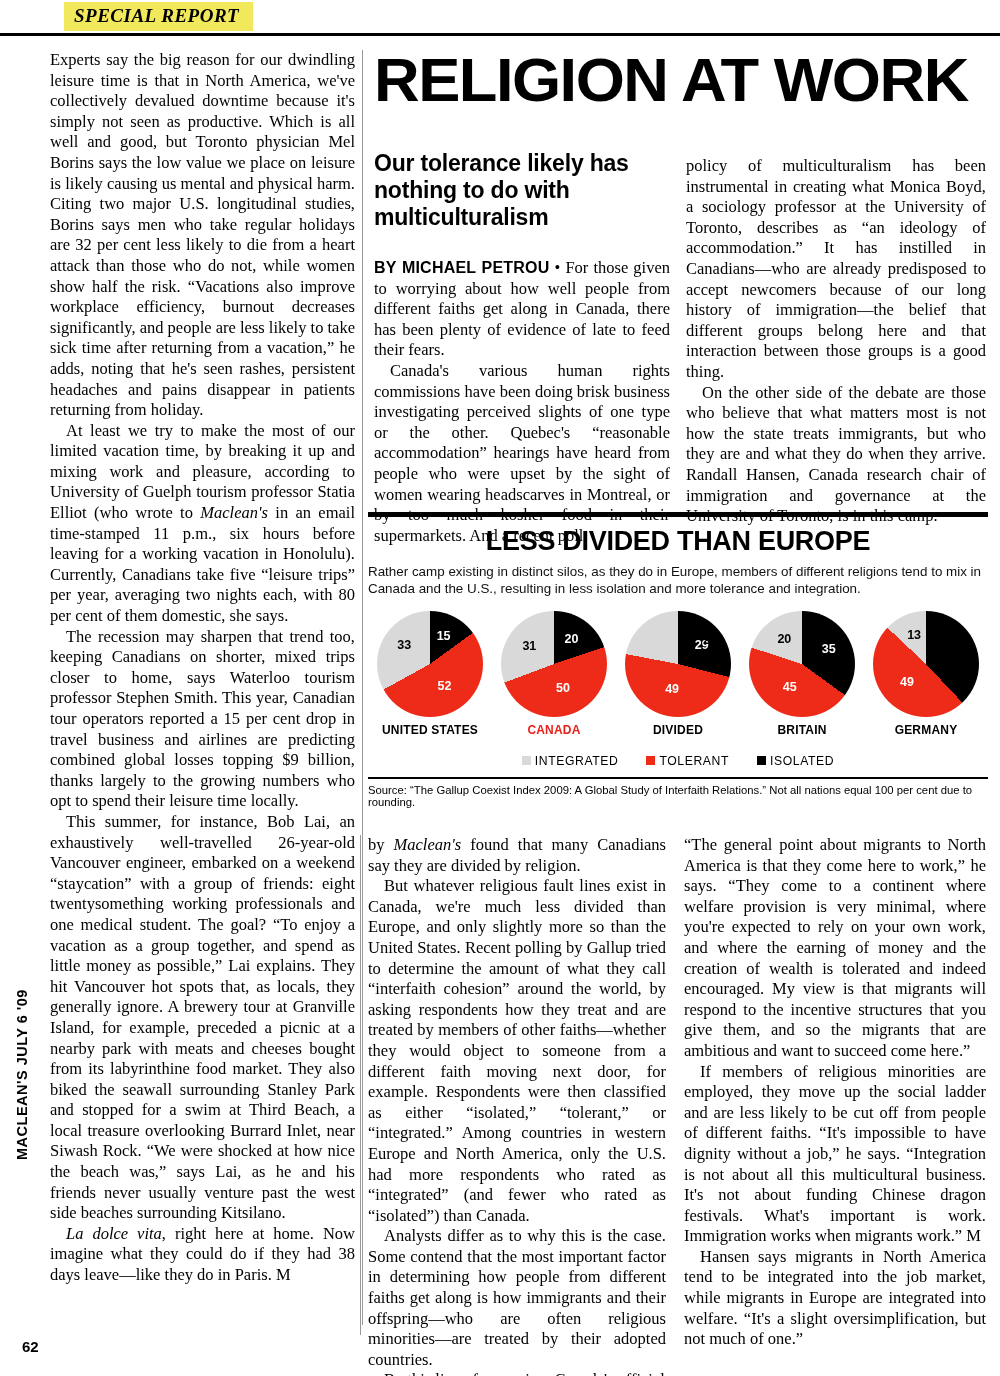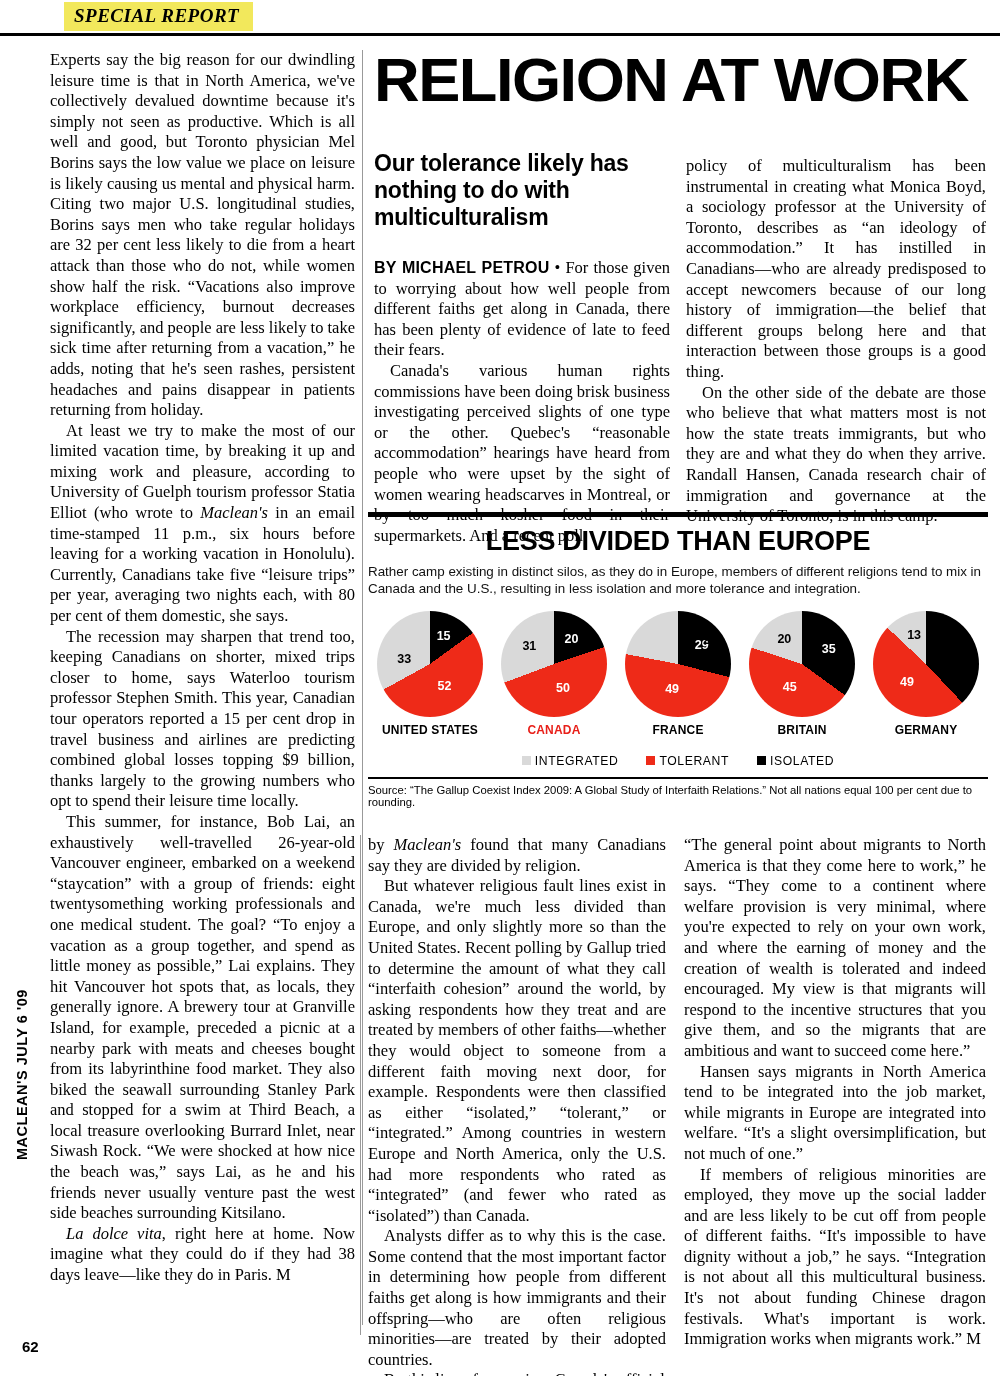--- a/index.html
+++ b/index.html
@@ -209,39 +209,39 @@
   <div class="chart-block">
     <div class="chart-rule"></div>
     <div class="chart-title">LESS DIVIDED THAN EUROPE</div>
     <div class="chart-sub">Rather camp existing in distinct silos, as they do in Europe, members of different religions tend to mix in Canada and the U.S., resulting in less isolation and more tolerance and integration.</div>
 
     <div class="pies" id="pies">
         <div class="pie-wrap" style="left: 6px;">
           <div class="pie" style="background: conic-gradient(rgb(0, 0, 0) 0deg, rgb(0, 0, 0) 54deg, rgb(238, 42, 24) 54deg, rgb(238, 42, 24) 241.2deg, rgb(217, 217, 217) 241.2deg, rgb(217, 217, 217) 360deg);">
             <div class="seg-val on-dark" style="left: 55.6197px; top: 18.2698px; width: 22px; text-align: center;">15</div>
             <div class="seg-val on-red" style="left: 56.4673px; top: 67.7969px; width: 22px; text-align: center;">52</div>
-            <div class="seg-val on-light" style="left: 16.1777px; top: 41px; width: 22px; text-align: center;">33</div>
+            <div class="seg-val on-light" style="left: 16.1777px; top: 27px; width: 22px; text-align: center;">33</div>
           </div>
           <div class="pie-label">UNITED STATES</div>
         </div>
         <div class="pie-wrap" style="left: 130px;">
           <div class="pie" style="background: conic-gradient(rgb(0, 0, 0) 0deg, rgb(0, 0, 0) 71.2871deg, rgb(238, 42, 24) 71.2871deg, rgb(238, 42, 24) 249.505deg, rgb(217, 217, 217) 249.505deg, rgb(217, 217, 217) 360deg);">
             <div class="seg-val on-dark" style="left: 59.4822px; top: 20.6203px; width: 22px; text-align: center;">20</div>
             <div class="seg-val on-red" style="left: 51.059px; top: 70.4349px; width: 22px; text-align: center;">50</div>
             <div class="seg-val on-light" style="left: 17.3513px; top: 27.899px; width: 22px; ">31</div>
           </div>
           <div class="pie-label hl">CANADA</div>
         </div>
         <div class="pie-wrap" style="left: 254px;">
           <div class="pie" style="background: conic-gradient(rgb(0, 0, 0) 0deg, rgb(0, 0, 0) 104.4deg, rgb(238, 42, 24) 104.4deg, rgb(238, 42, 24) 280.8deg, rgb(217, 217, 217) 280.8deg, rgb(217, 217, 217) 360deg);">
             <div class="seg-val on-dark" style="left: 65.7047px; top: 26.6128px; width: 22px; text-align: center;">29</div>
             <div class="seg-val on-red" style="left: 36.1101px; top: 71.3498px; width: 22px; text-align: center;">49</div>
             <div class="seg-val on-light" style="left: 38px; top: 21.8846px; width: 22px; text-align: center; margin-left: 36px;">22</div>
           </div>
-          <div class="pie-label">FRANCE</div>
+          <div class="pie-label">DIVIDED</div>
         </div>
         <div class="pie-wrap" style="left: 378px;">
           <div class="pie" style="background: conic-gradient(rgb(0, 0, 0) 0deg, rgb(0, 0, 0) 126deg, rgb(238, 42, 24) 126deg, rgb(238, 42, 24) 288deg, rgb(217, 217, 217) 288deg, rgb(217, 217, 217) 360deg);">
             <div class="seg-val on-dark" style="left: 68.7302px; top: 31.3803px; width: 22px; text-align: center;">35</div>
             <div class="seg-val on-red" style="left: 29.7423px; top: 69.0572px; width: 22px; text-align: center;">45</div>
             <div class="seg-val on-light" style="left: 24.3664px; top: 20.7295px; width: 22px; text-align: center;">20</div>
           </div>
           <div class="pie-label">BRITAIN</div>
         </div>
         <div class="pie-wrap" style="left: 502px;">
@@ -260,17 +260,17 @@
   </div>
 
   <div class="bot-col" id="bot-col-1">
     <p>by <span class="ital">Maclean's</span> found that many Canadians say they are divided by religion.</p>
     <p>But whatever religious fault lines exist in Canada, we're much less divided than Europe, and only slightly more so than the United States. Recent polling by Gallup tried to determine the amount of what they call “interfaith cohesion” around the world, by asking respondents how they treat and are treated by members of other faiths—whether they would object to someone from a different faith moving next door, for example. Respondents were then classified as either “isolated,” “tolerant,” or “integrated.” Among countries in western Europe and North America, only the U.S. had more respondents who rated as “integrated” (and fewer who rated as “isolated”) than Canada.</p>
     <p>Analysts differ as to why this is the case. Some contend that the most important factor in determining how people from different faiths get along is how immigrants and their offspring—who are often religious minorities—are treated by their adopted countries.</p>
     <p>By this line of reasoning, Canada's official</p>
   </div>
   <div class="bot-col" id="bot-col-2">
     <p>“The general point about migrants to North America is that they come here to work,” he says. “They come to a continent where welfare provision is very minimal, where you're expected to rely on your own work, and where the earning of money and the creation of wealth is tolerated and indeed encouraged. My view is that migrants will respond to the incentive structures that you give them, and so the migrants that are ambitious and want to succeed come here.”</p>
+    <p>If members of religious minorities are employed, they move up the social ladder and are less likely to be cut off from people of different faiths. “It's impossible to have dignity without a job,” he says. “Integration is not about all this multicultural business. It's not about funding Chinese dragon festivals. What's important is work. Immigration works when migrants work.” M</p>
     <p>Hansen says migrants in North America tend to be integrated into the job market, while migrants in Europe are integrated into welfare. “It's a slight oversimplification, but not much of one.”</p>
-    <p>If members of religious minorities are employed, they move up the social ladder and are less likely to be cut off from people of different faiths. “It's impossible to have dignity without a job,” he says. “Integration is not about all this multicultural business. It's not about funding Chinese dragon festivals. What's important is work. Immigration works when migrants work.” M</p>
   </div>
 
 </div>
 
 </body></html>

